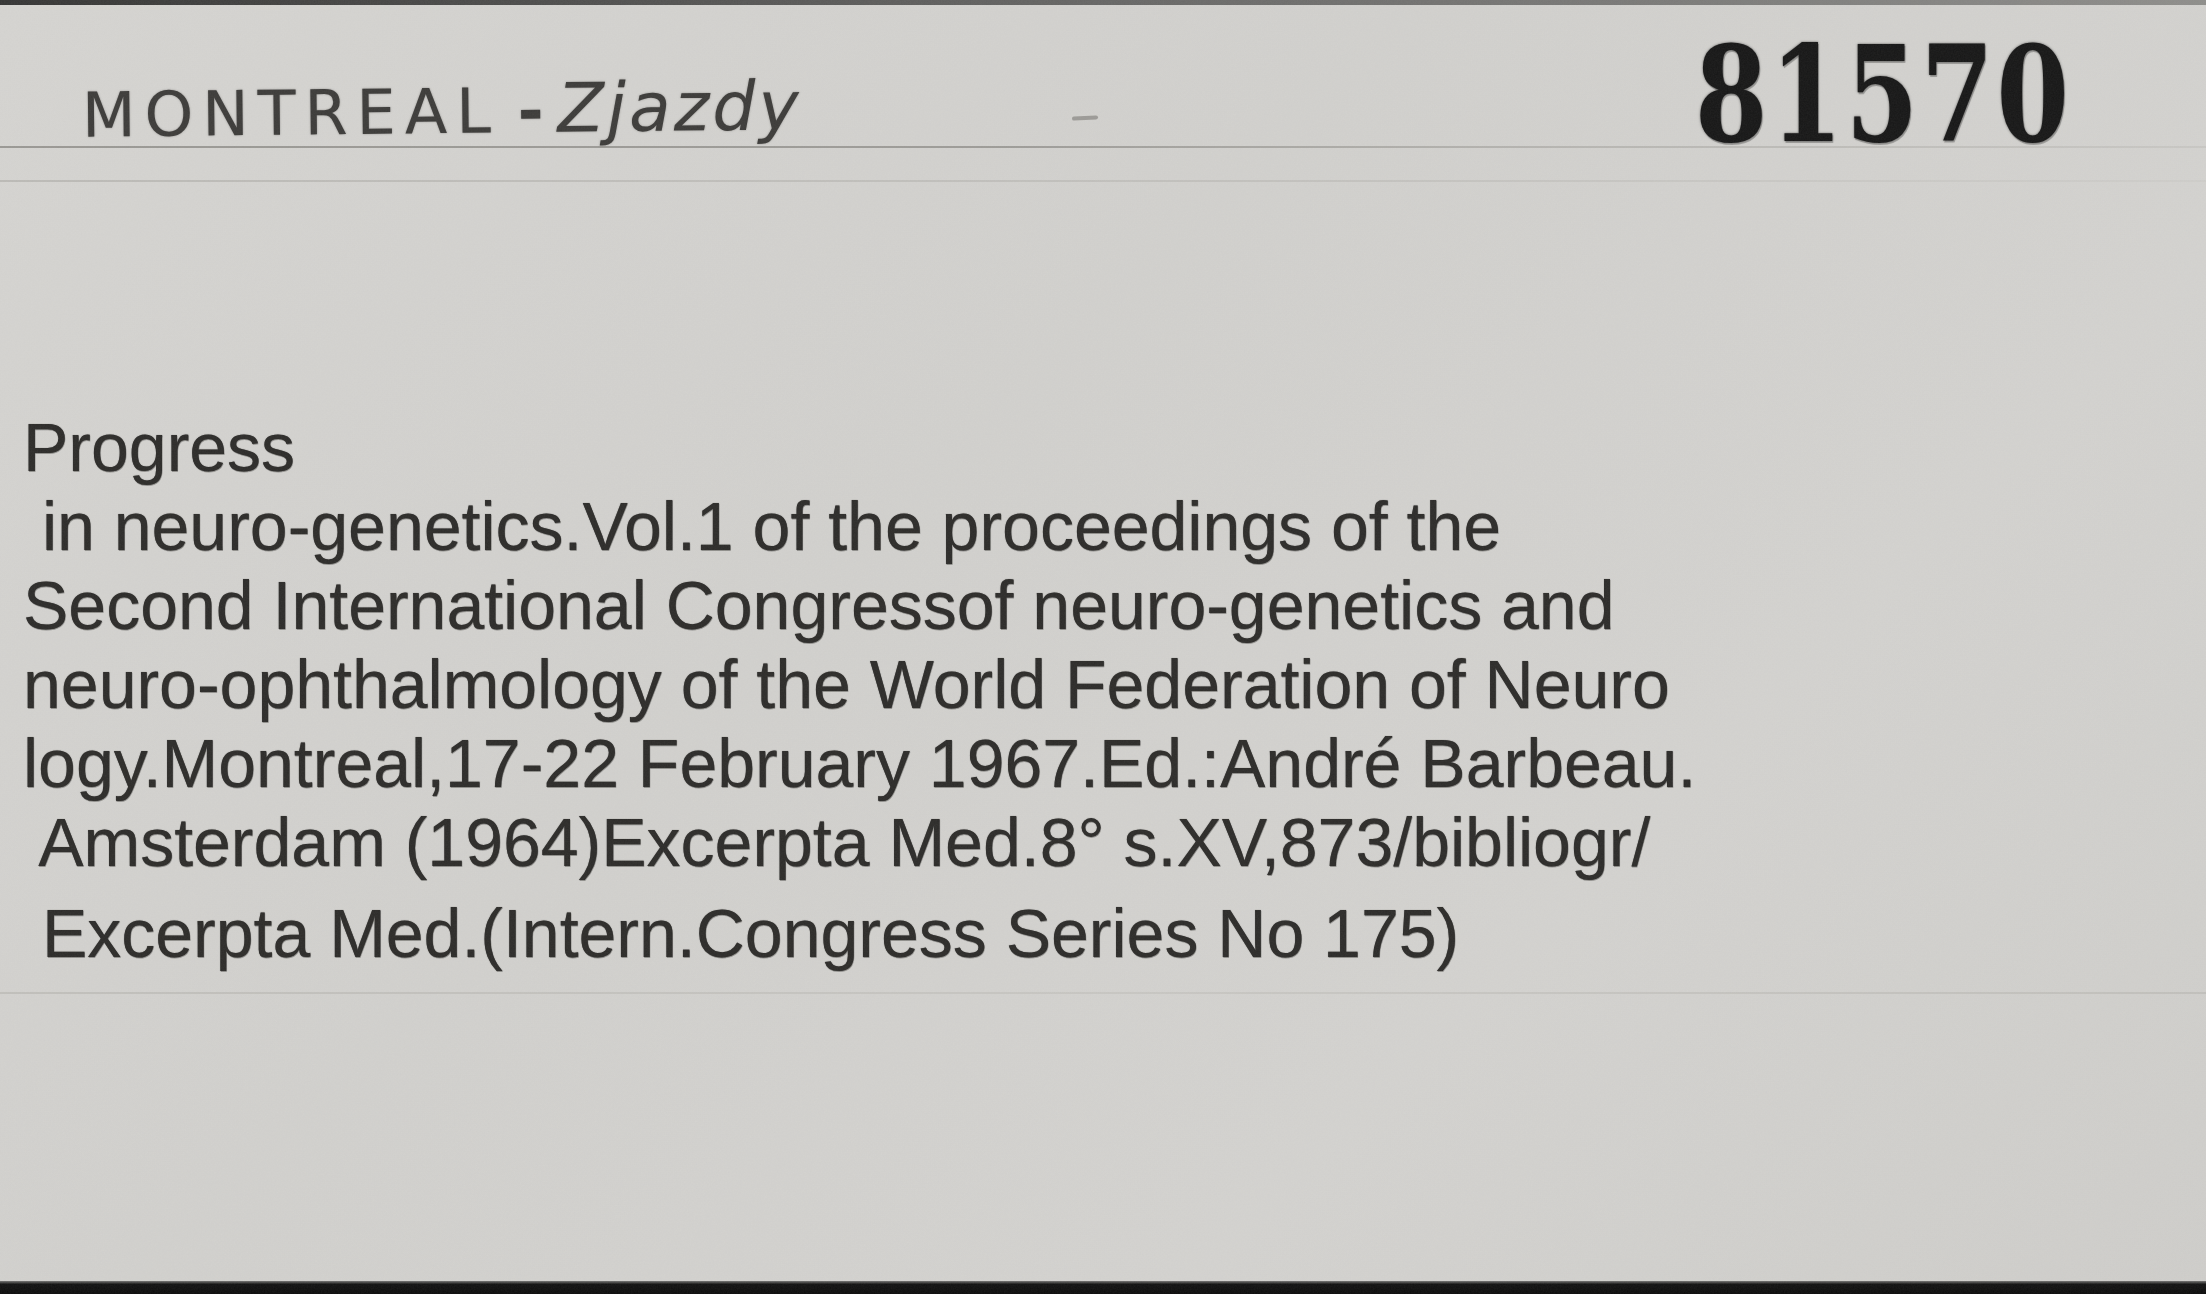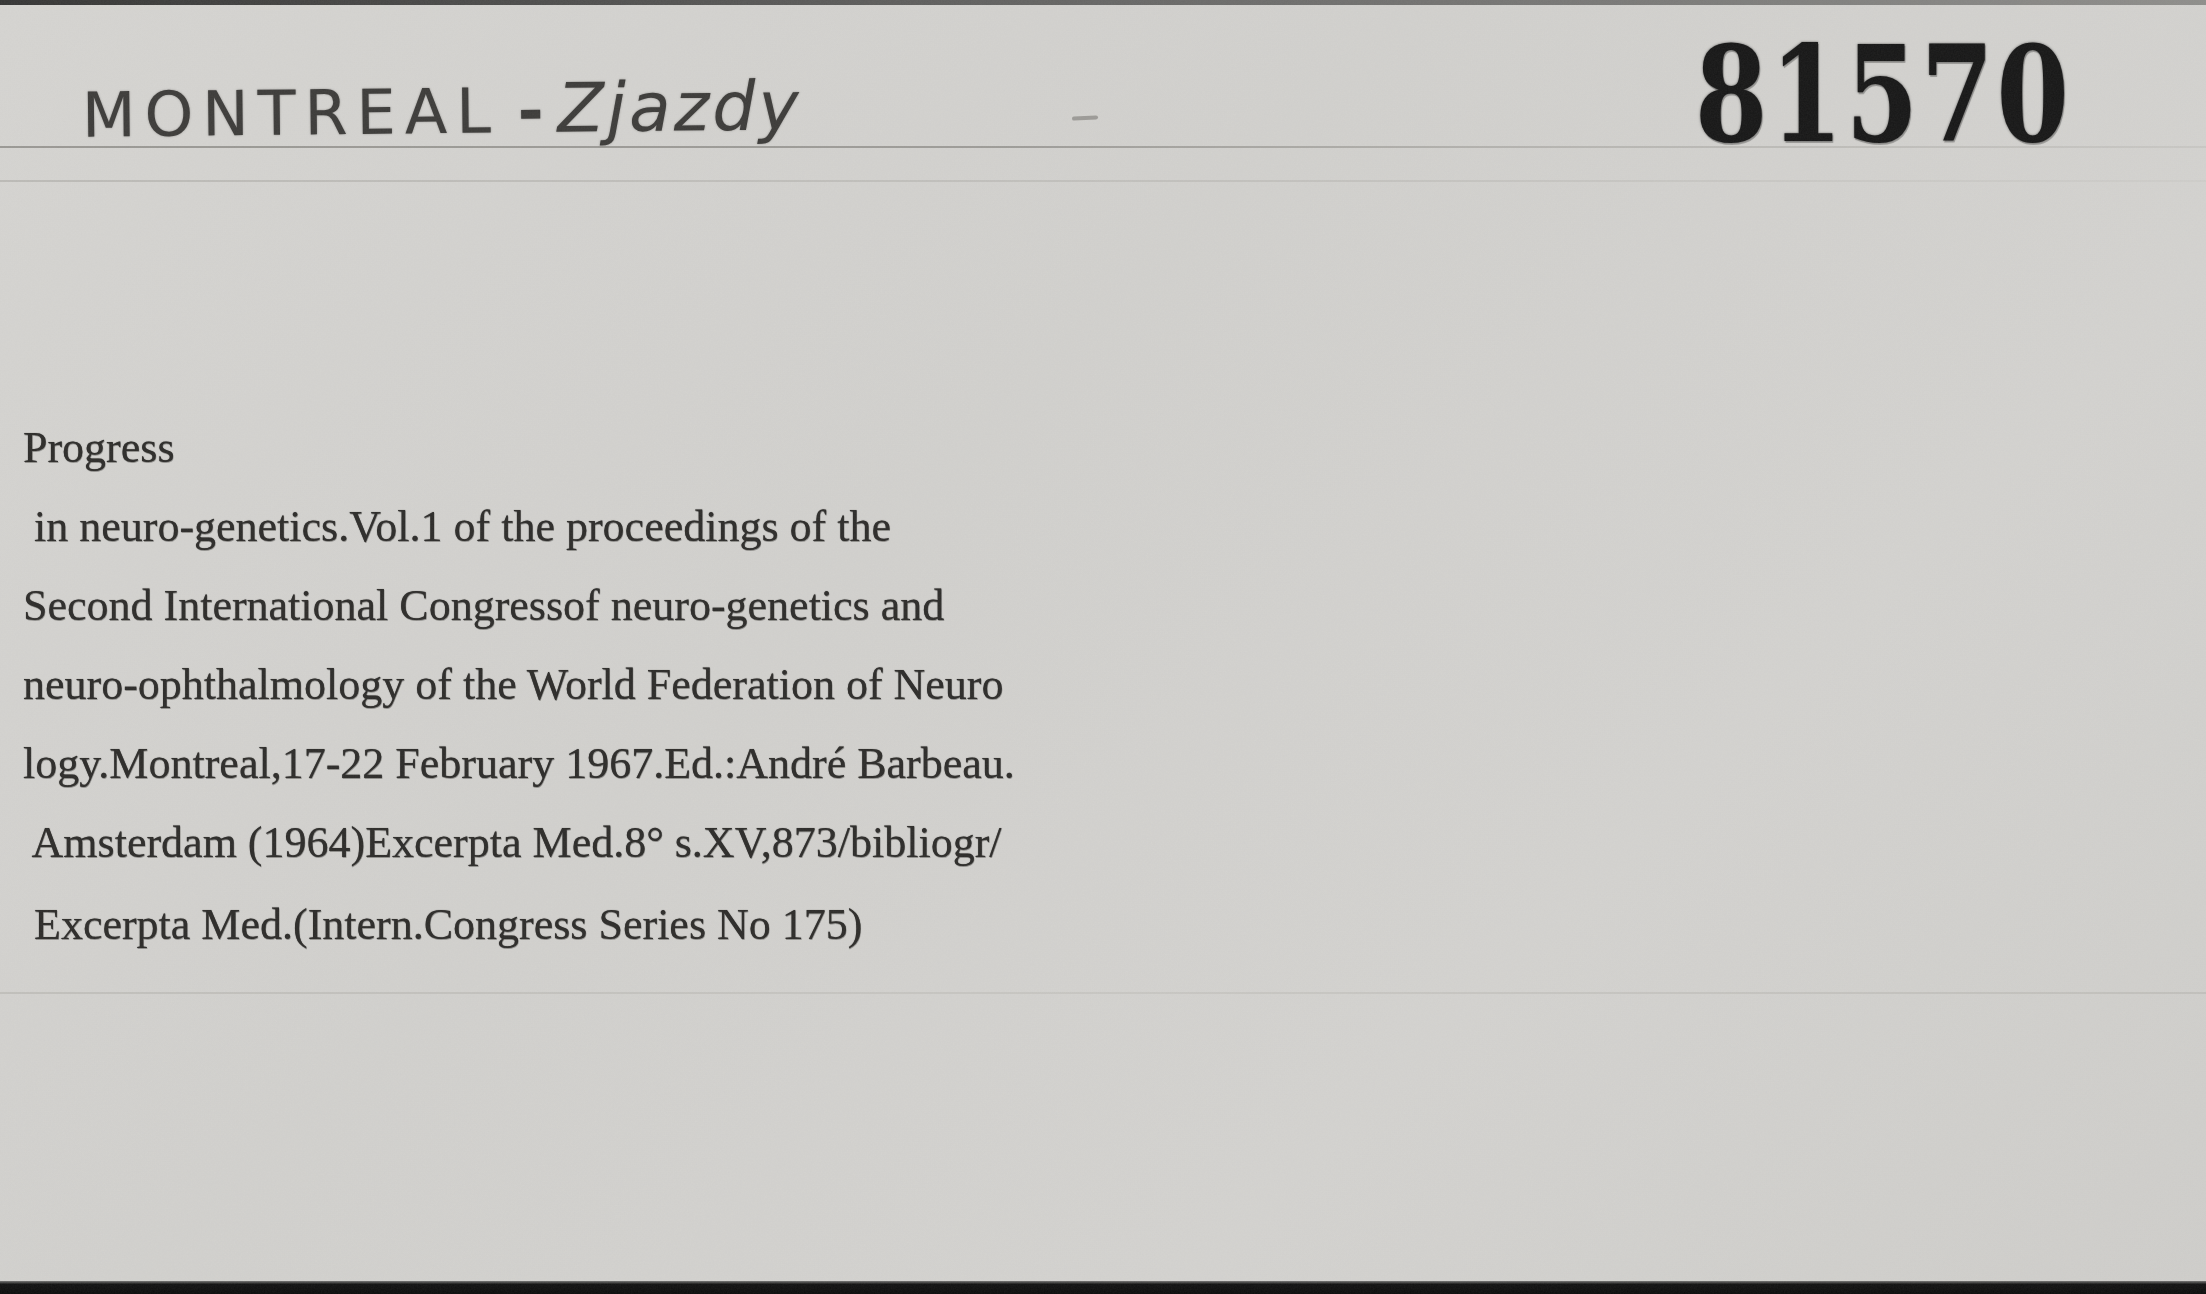--- a/index.html
+++ b/index.html
@@ -117,31 +117,31 @@
     transform: scaleY(1.28);
     transform-origin: top left;
     text-shadow: 0 0 2px rgba(25,25,25,0.75), 1px 1px 0 rgba(25,25,25,0.25);
   }
   .card-body-text {
     position: absolute;
     left: 23px;
     top: 408px;
     z-index: 2;
     color: #2c2b29;
-    font-family: Liberation Serif, serif;
-    font-size: 44px;
+    font-family: Liberation Sans, sans-serif;
+    font-size: 68px;
     line-height: 79px;
     text-shadow: 0 0 1px rgba(44,43,41,0.7), 0.5px 0.5px 0 rgba(44,43,41,0.35);
   }
   .body-line {
     white-space: pre;
     height: 79px;
   }
   .body-line:last-child {
-    margin-top: 3px;
+    margin-top: 12px;
   }
 </style>
 </head>
 <body>
 
 <div class="card">
 
   <div class="scan-top-edge"></div>
   <div class="scan-right-edge"></div>
 

